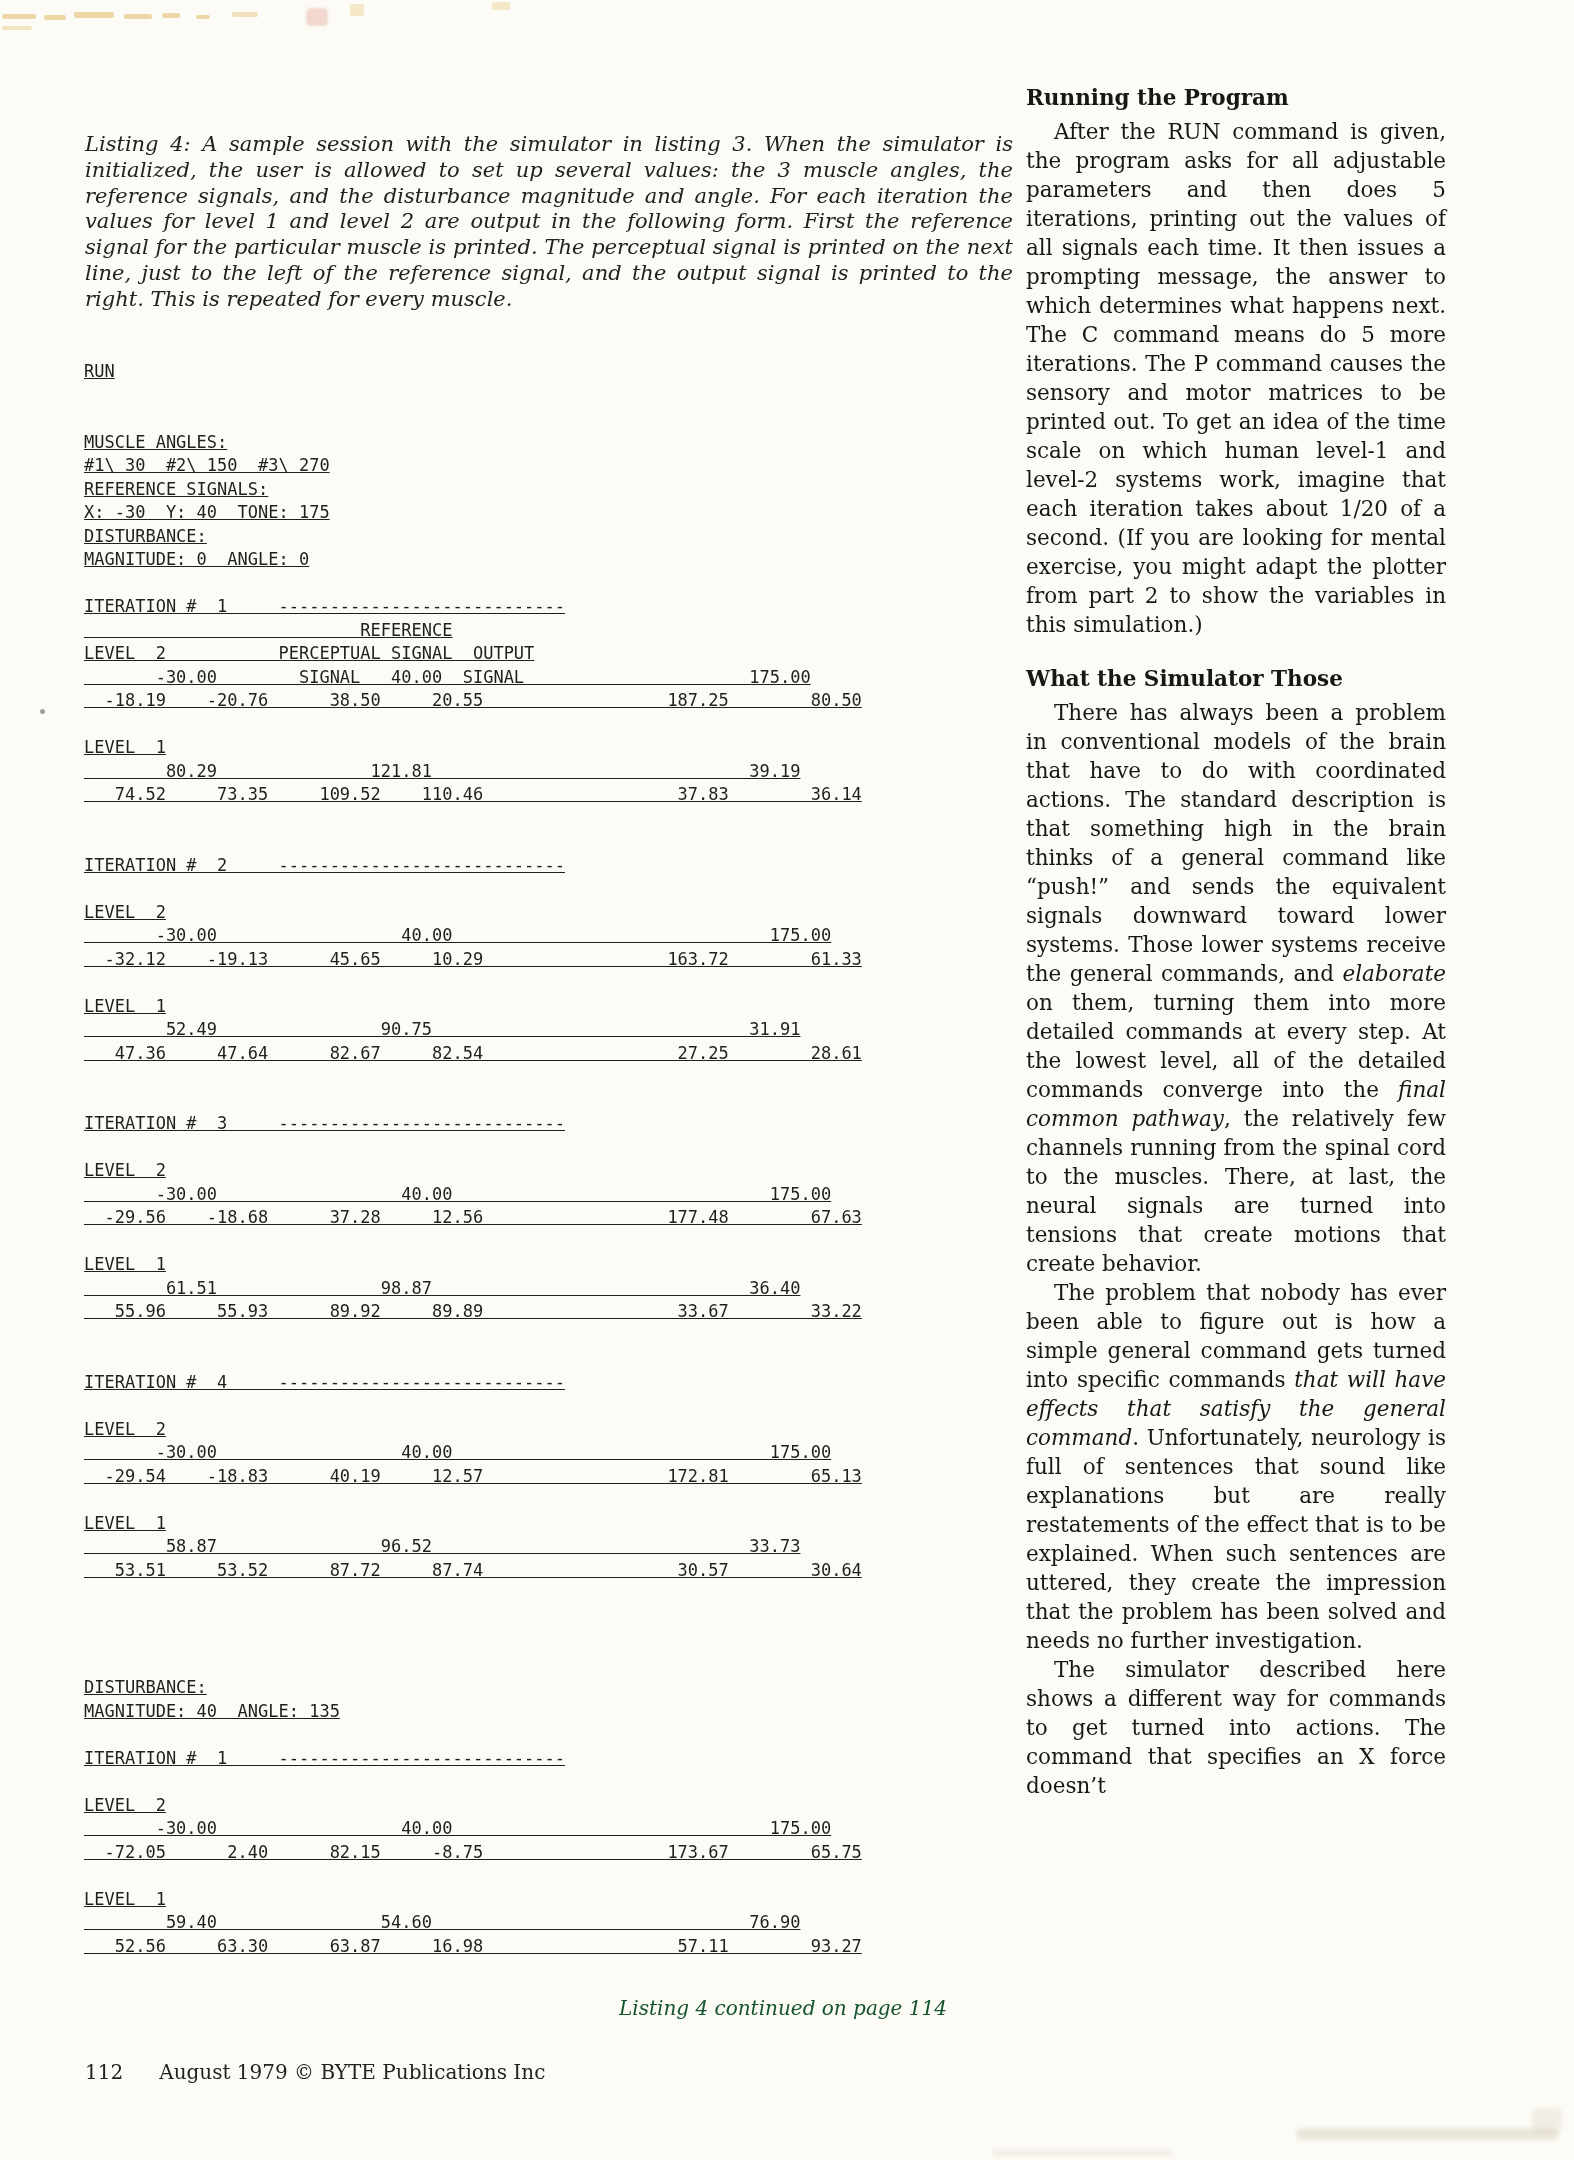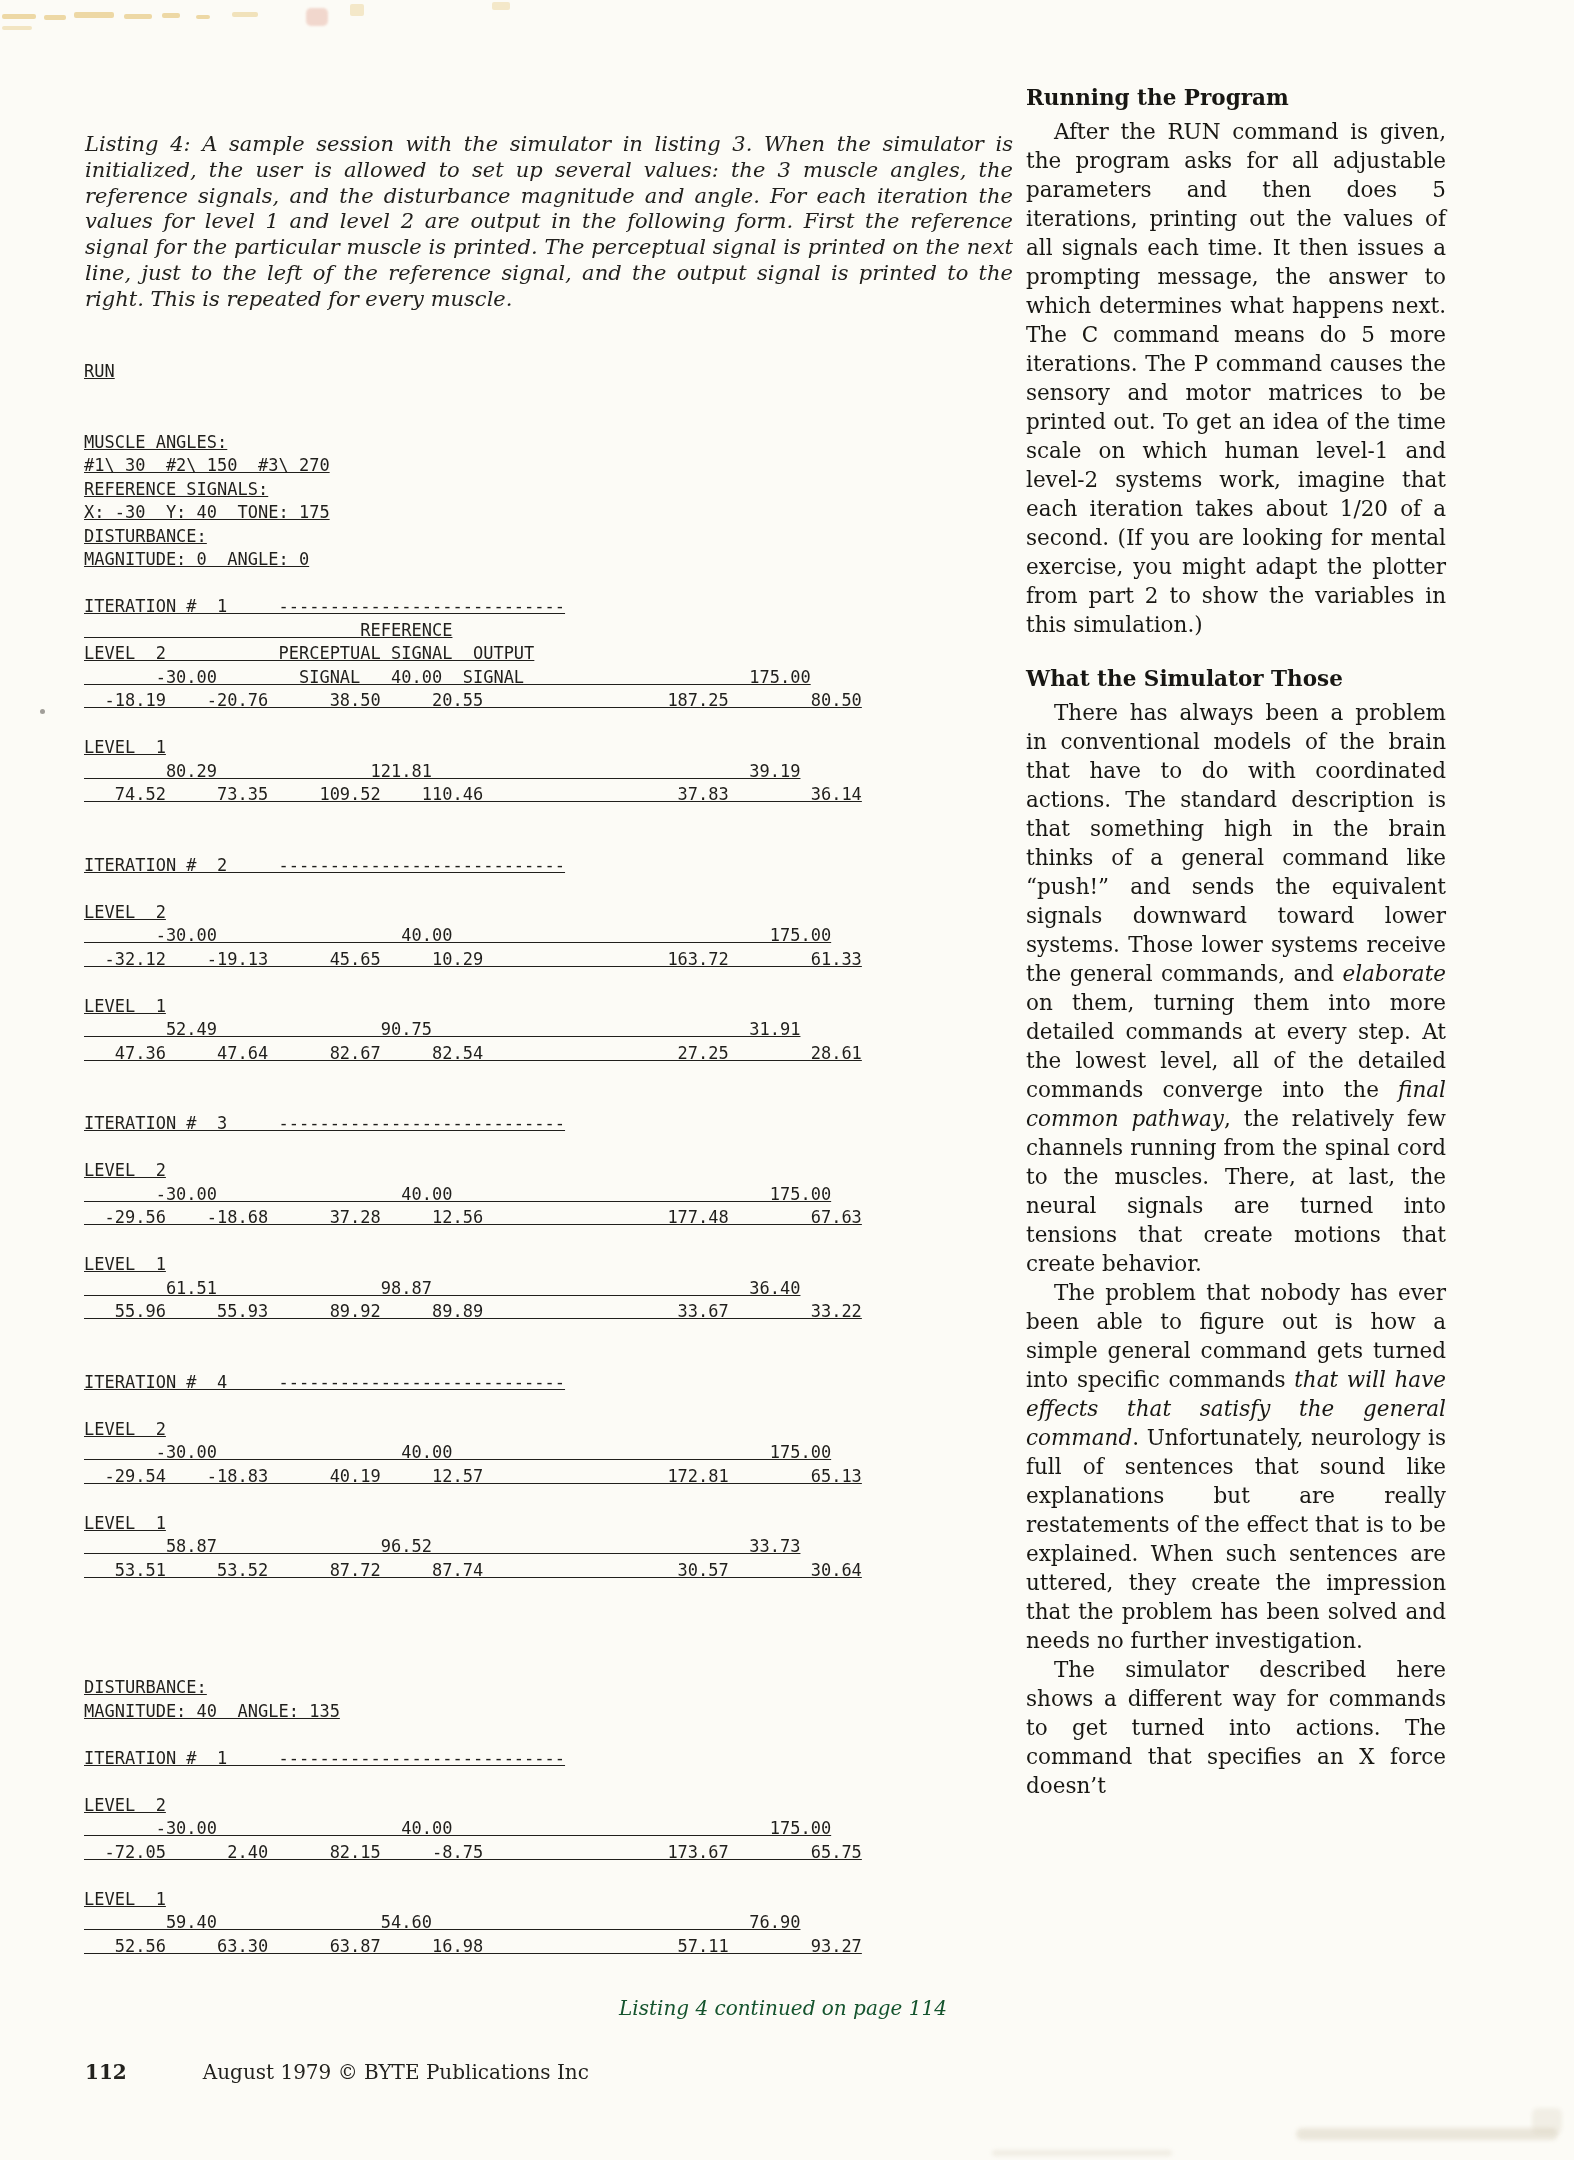--- a/index.html
+++ b/index.html
@@ -25,21 +25,21 @@
   .continued{
     position:absolute;left:85px;top:1996px;width:862px;
     font:italic 20px/24px "DejaVu Serif", serif;
     color:#14532d;text-align:right;
   }
   
   .footer{
     position:absolute;left:85px;top:2060px;
     font:20px/24px "DejaVu Serif", serif;color:#23221e;
   }
-  .footer .pageno{font-weight:bold;margin-right:76px;}
+  .footer .pageno{font-weight:normal;margin-right:36px;}
   
   .article{
     position:absolute;left:1026px;top:58px;width:420px;
     font-size:21.5px;line-height:29px;color:#181713;
     text-align:justify;
   }
   .art-p{margin:0;text-indent:28px;text-align:justify;}
   .art-h{font-weight:bold;margin:25px 0 5px 0;text-indent:0;}
   .it{font-style:italic;}
   

